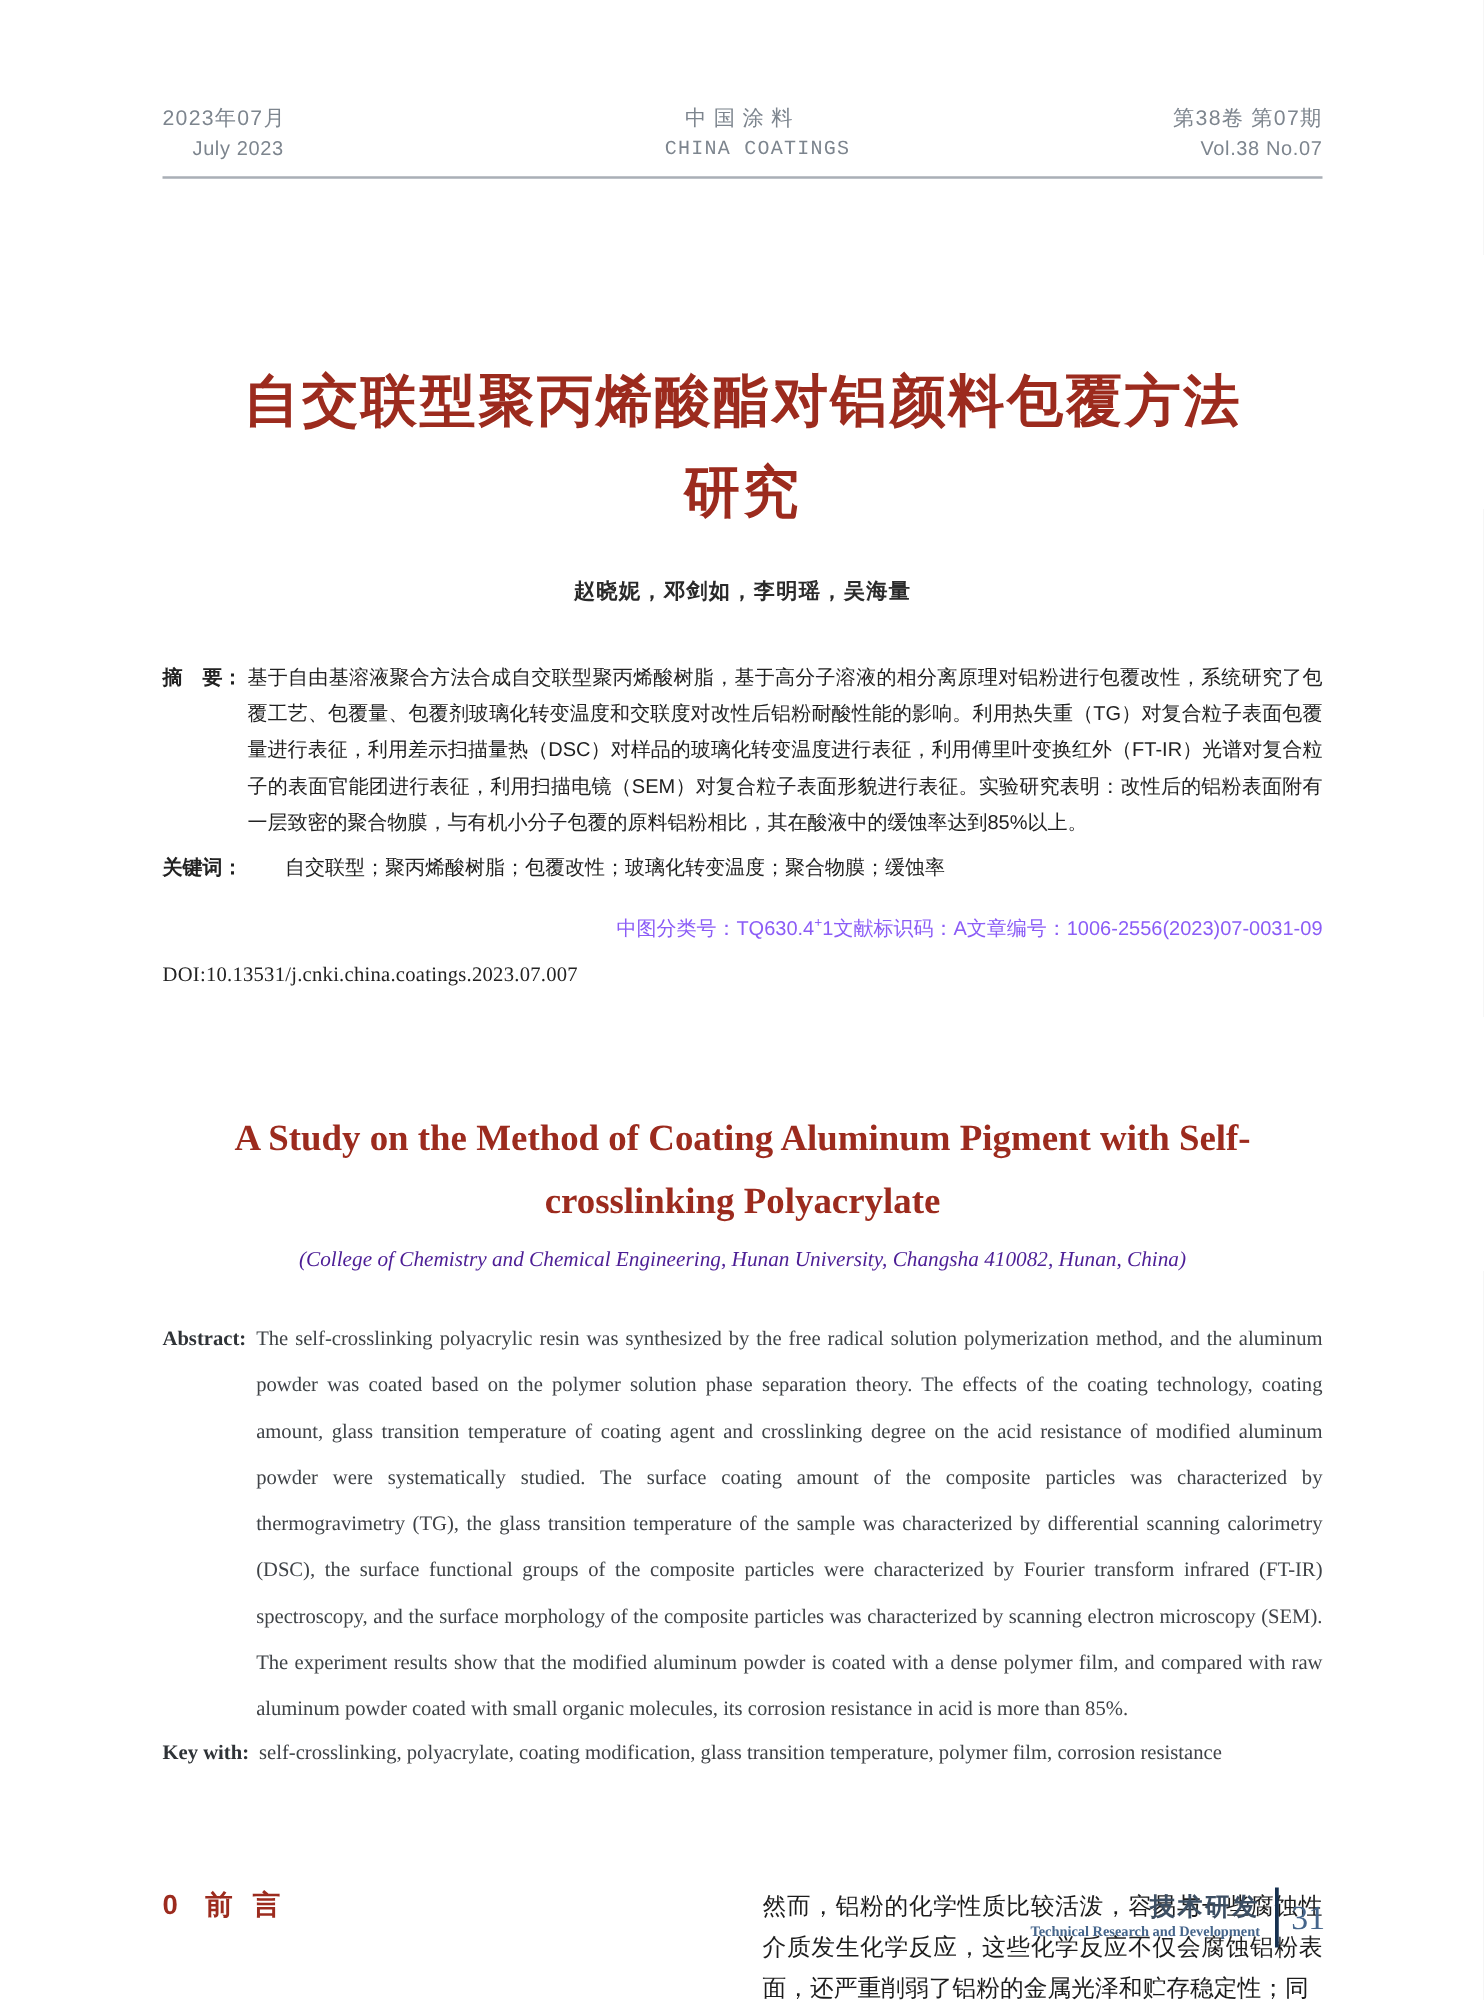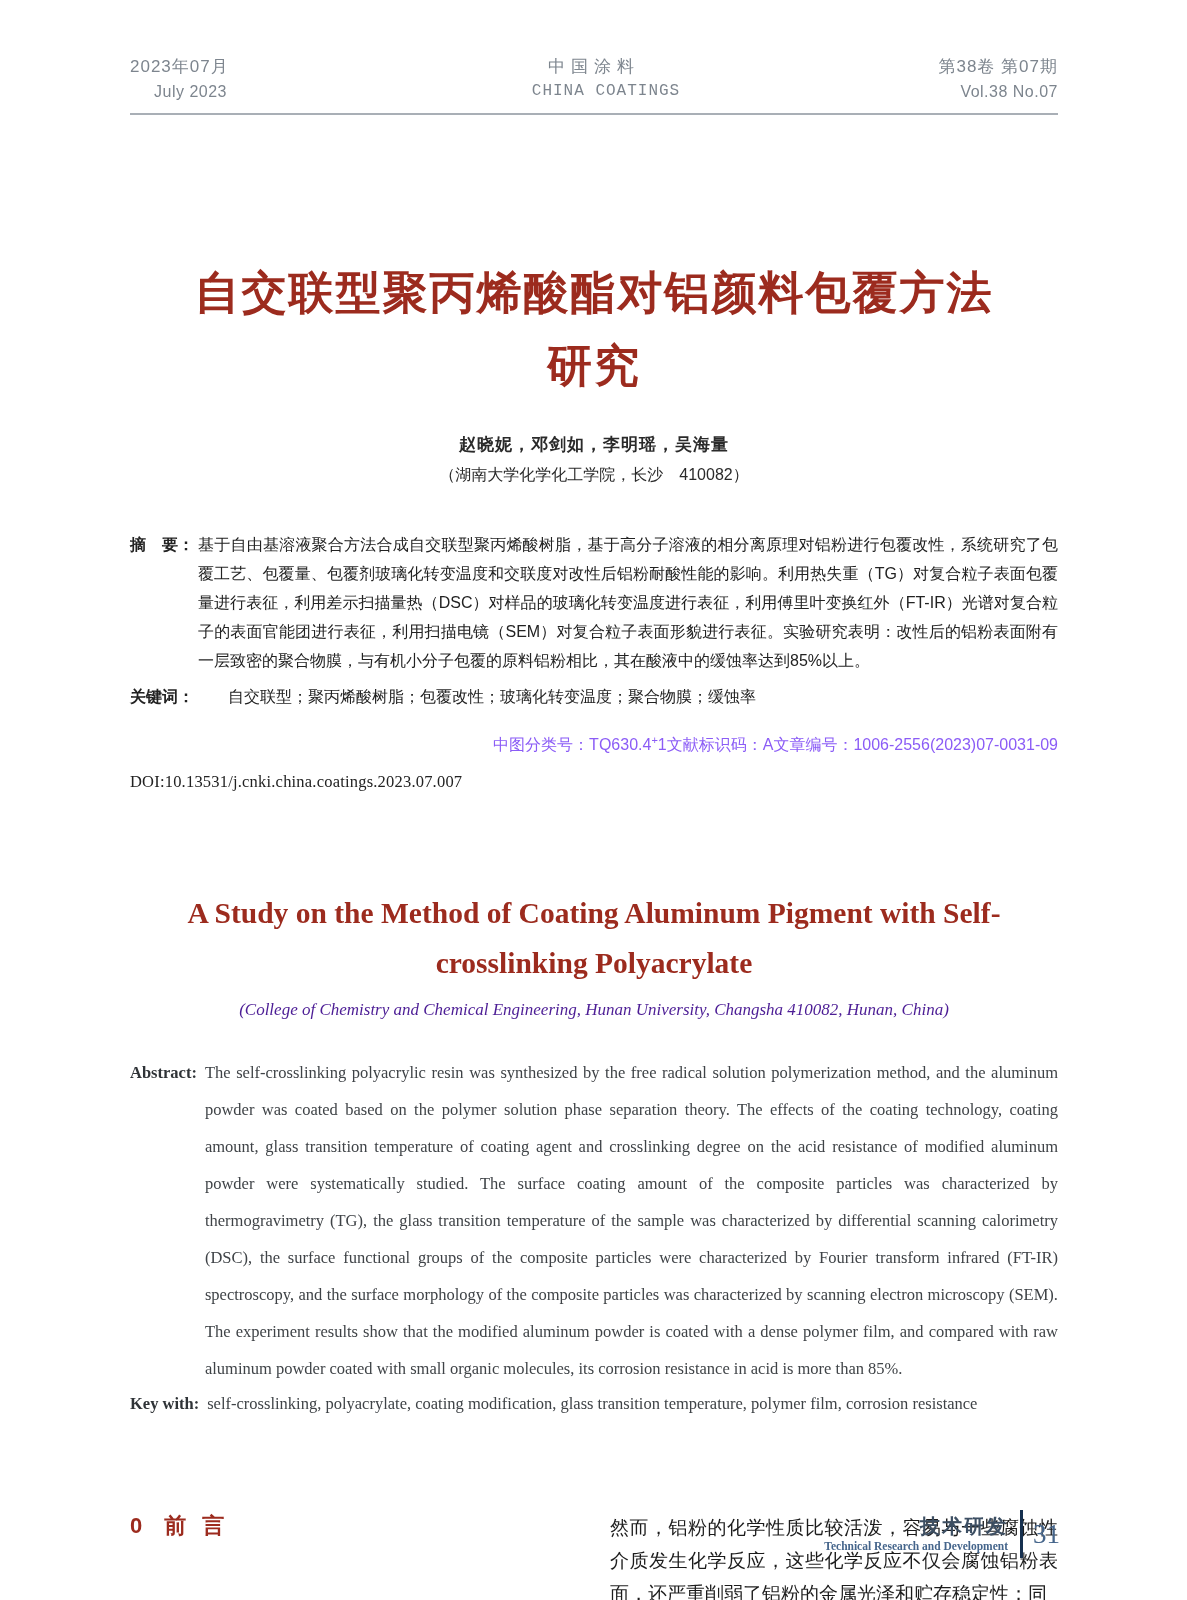--- a/index.html
+++ b/index.html
@@ -11,21 +11,21 @@
     font-family:"Liberation Sans","DejaVu Sans",sans-serif;
     color:#252525;
     overflow:hidden;
     box-sizing:border-box;
   }
   .content { padding:0 129px 0 130px; }
 
   
   .journal-header {
     display:flex; justify-content:space-between; align-items:flex-end;
-    padding-top:55px; padding-bottom:10px;
+    padding-top:83px; padding-bottom:10px;
     border-bottom:2px solid #a9afb6;
     color:#7d858e;
   }
   .jh-cell { line-height:1.45; }
   .jh-left { text-align:left; width:220px; }
   .jh-center { text-align:center; flex:1; }
   .jh-right { text-align:right; width:220px; }
   .jh-line1 { font-size:17px; letter-spacing:1px; }
   .jh-center .jh-line1 { letter-spacing:6px; }
   .jh-line2 { font-size:16px; letter-spacing:0.5px;margin-left:24px; }
@@ -157,21 +157,20 @@
         <div class="jh-line2">CHINA COATINGS</div>
       </div>
       <div class="jh-cell jh-right">
         <div class="jh-line1">第38卷 第07期</div>
         <div class="jh-line2">Vol.38 No.07</div>
       </div>
     </div>
 
     <h1 class="cn-title">自交联型聚丙烯酸酯对铝颜料包覆方法研究</h1>
     <div class="authors-cn">赵晓妮，邓剑如，李明瑶，吴海量</div>
-    <div class="affiliation-cn">（湖南大学化学化工学院，长沙　410082）</div>
 
     <div class="cn-abstract hang">
       <span class="hang-label">摘　要：</span>
       <span class="hang-text">基于自由基溶液聚合方法合成自交联型聚丙烯酸树脂，基于高分子溶液的相分离原理对铝粉进行包覆改性，系统研究了包覆工艺、包覆量、包覆剂玻璃化转变温度和交联度对改性后铝粉耐酸性能的影响。利用热失重（TG）对复合粒子表面包覆量进行表征，利用差示扫描量热（DSC）对样品的玻璃化转变温度进行表征，利用傅里叶变换红外（FT-IR）光谱对复合粒子的表面官能团进行表征，利用扫描电镜（SEM）对复合粒子表面形貌进行表征。实验研究表明：改性后的铝粉表面附有一层致密的聚合物膜，与有机小分子包覆的原料铝粉相比，其在酸液中的缓蚀率达到85%以上。</span>
     </div>
 
     <div class="cn-keywords hang">
       <span class="hang-label">关键词：</span>
       <span class="hang-text">自交联型；聚丙烯酸树脂；包覆改性；玻璃化转变温度；聚合物膜；缓蚀率</span>
     </div>

